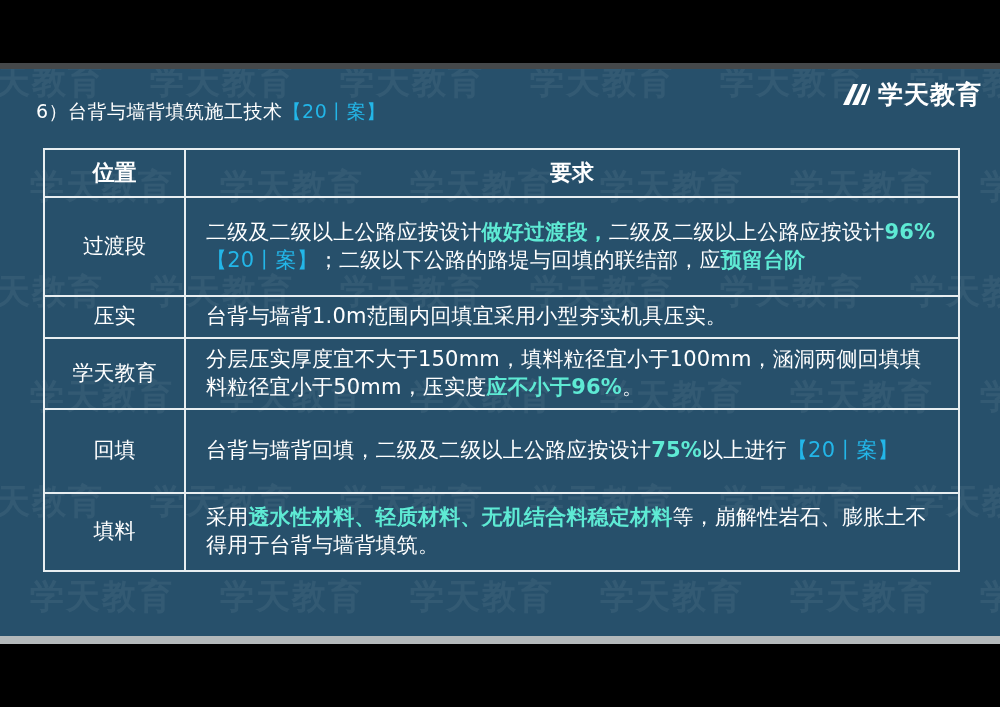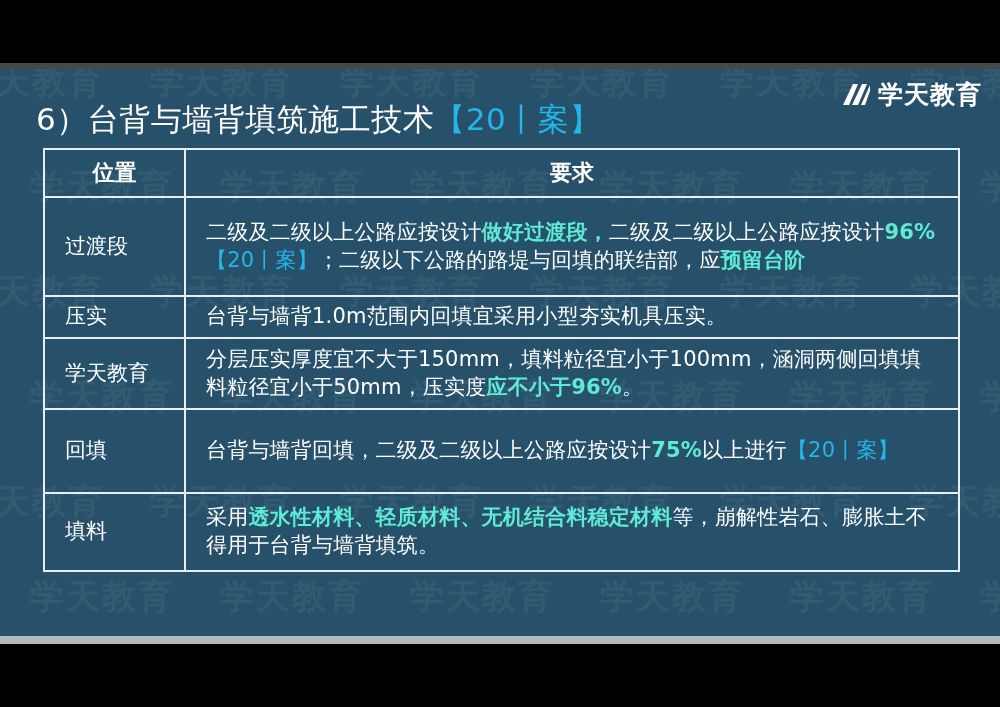--- a/index.html
+++ b/index.html
@@ -82,21 +82,21 @@
     font-weight: bold;
     letter-spacing: 1px;
     line-height: 1;
     font-family: "DejaVu Sans", "Liberation Sans", sans-serif;
   }
 
   .slide-title {
     position: absolute;
     left: 36px;
     top: 30px;
-    font-size: 31px;
+    font-size: 19px;
     color: #ffffff;
     letter-spacing: 0.5px;
     z-index: 5;
     white-space: nowrap;
     font-family: "DejaVu Sans", "Liberation Sans", sans-serif;
   }
   .tag {
     color: #23b6e8;
   }
 
@@ -121,20 +121,21 @@
     font-family: "DejaVu Sans", "Liberation Sans", sans-serif;
   }
   table.content-table th {
     text-align: center;
     font-size: 22px;
     font-weight: bold;
     height: 34px;
   }
   .col-pos { width: 141px; }
   .cell-pos {
+    text-align: center;
     font-size: 22px;
   }
   .cell-req {
     text-align: left;
     letter-spacing: 0.2px;
   }
   .hl-yellow { color: #5eead4; font-weight: bold; }
   .hl-cyan   { color: #23b6e8; }
   .r1 { height: 99px; }
   .r2 { height: 42px; }

